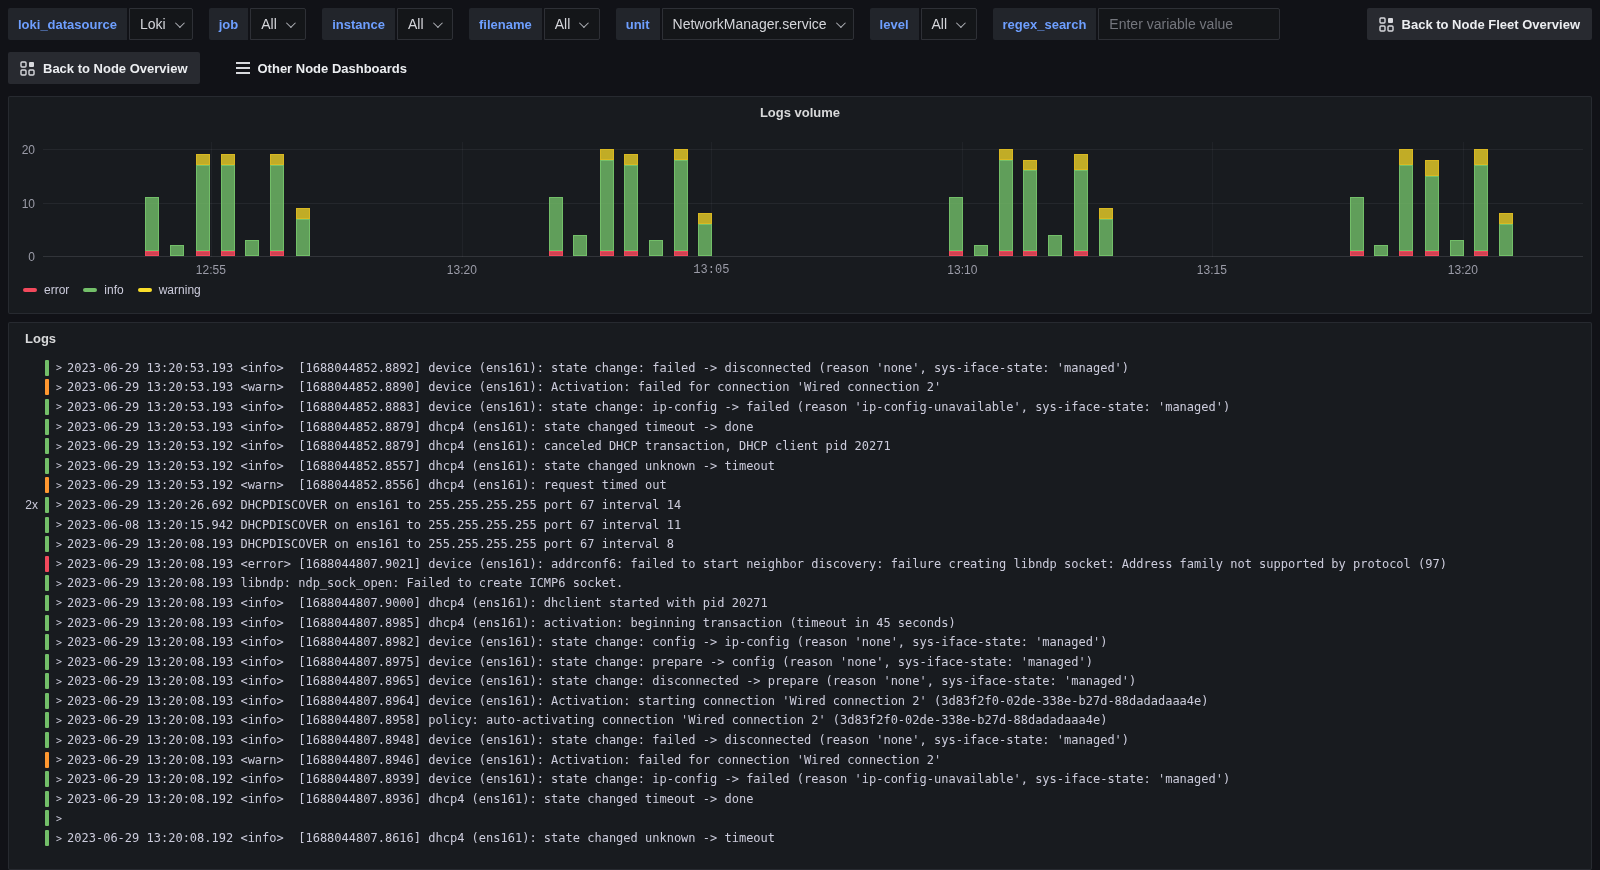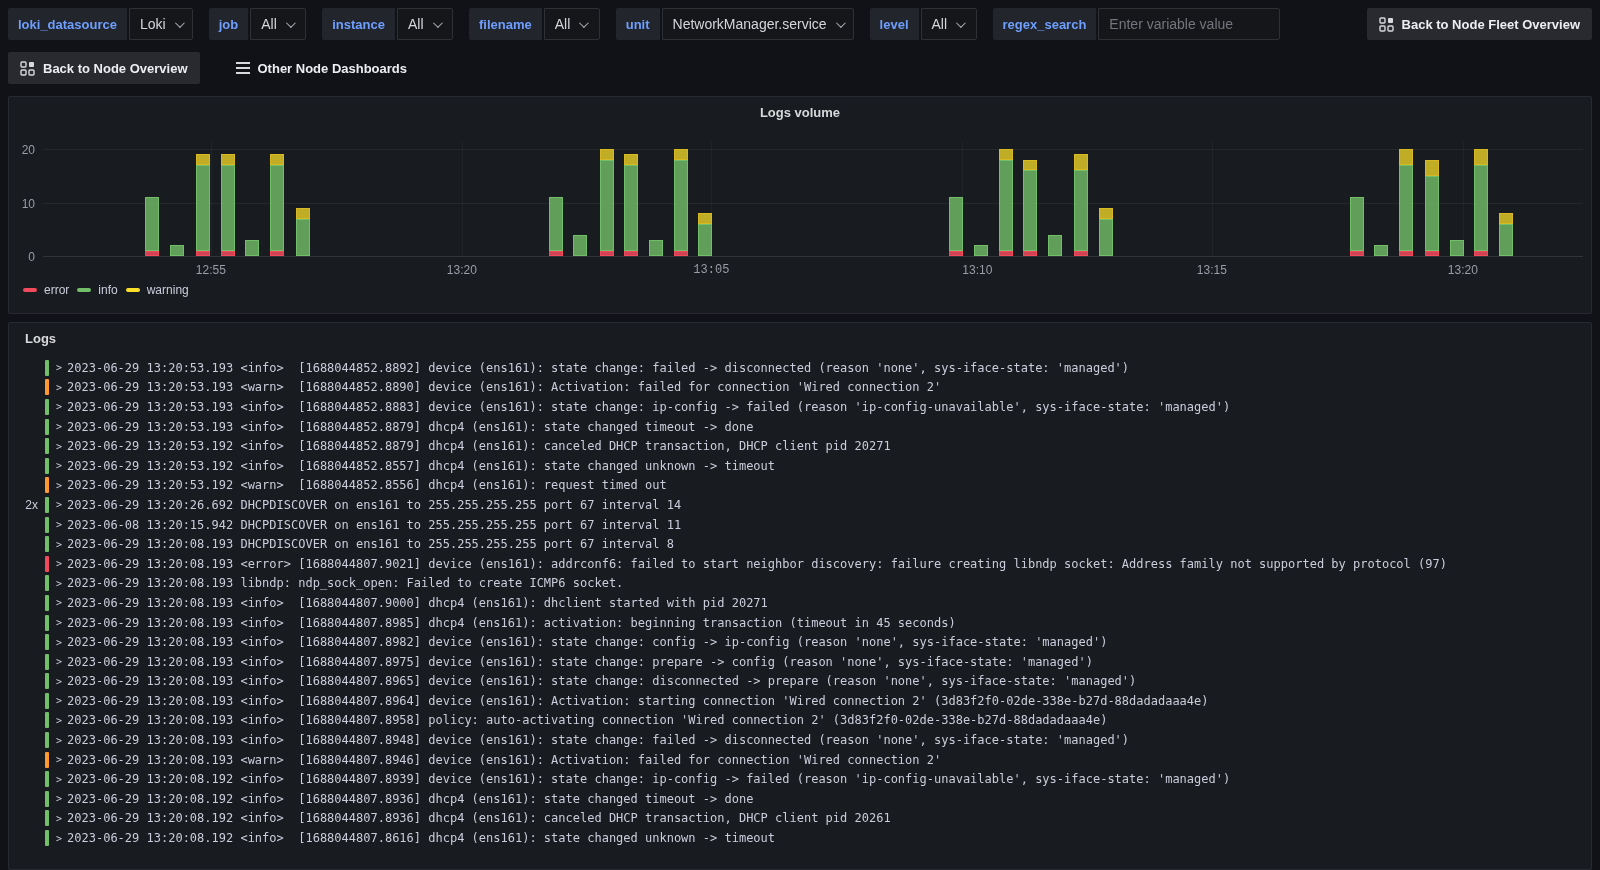--- a/index.html
+++ b/index.html
@@ -46,21 +46,21 @@
   .gl-h { position:absolute; left:0; right:0; height:1px; background:rgba(204,204,220,0.07); }
   .gl-h.zero { background:rgba(204,204,220,0.14); }
   .gl-v { position:absolute; top:0; bottom:0; width:1px; background:rgba(204,204,220,0.05); }
   .bar { position:absolute; bottom:1px; width:14px; display:flex; flex-direction:column-reverse; }
   .seg { width:100%; }
   .seg-error   { background:rgba(242,73,92,0.85);  border:1px solid #f2495c; }
   .seg-info    { background:rgba(115,191,105,0.80); border:1px solid #73bf69; }
   .seg-warning { background:rgba(250,222,42,0.75);  border:1px solid #d9b822; }
   .x-axis { position:relative; margin:6px 8px 0 34px; height:16px; }
   .x-axis .xl { position:absolute; top:0; transform:translateX(-50%); font-size:12px; color:#9b9ca8; }
-  .legend { display:flex; align-items:center; gap:8px; padding:4px 0 0 14px; }
+  .legend { display:flex; align-items:center; gap:14px; padding:4px 0 0 14px; }
   .legend-item { display:flex; align-items:center; gap:7px; cursor:pointer; }
   .legend-swatch { width:14px; height:4px; border-radius:2px; }
   .legend-label { font-size:12px; color:#ccccdc; }
 
   
   .panel-logs { height:548px; overflow:hidden; }
   .log-rows { margin-top:12px; }
   .log-row { display:flex; align-items:center; height:19.6px; cursor:pointer; }
   .dup { width:36px; text-align:right; padding-right:7px; font-size:12px; color:#ccccdc; flex:0 0 auto; }
   .levelbar { width:4px; height:16px; border-radius:1px; margin-right:7px; flex:0 0 auto; }
@@ -296,21 +296,21 @@
           <div class="bar" style="left: calc(95% - 7px);">
             <div class="seg seg-info" style="height: 32.1px;"></div>
             <div class="seg seg-warning" style="height: 10.7px;"></div>
           </div>
         </div>
     </div>
     <div class="x-axis" id="xAxis">
         <div class="xl" style="left: 10.9%;">12:55</div>
         <div class="xl" style="left: 27.2%;">13:20</div>
         <div class="xl" style="left: 43.4%; font-family: Liberation Mono, monospace;">13:05</div>
-        <div class="xl" style="left: 59.7%; margin-left: 15px;">13:10</div>
+        <div class="xl" style="left: 59.7%;">13:10</div>
         <div class="xl" style="left: 75.9%;">13:15</div>
         <div class="xl" style="left: 92.2%;">13:20</div>
       </div>
     <div class="legend" id="legend">
         <div class="legend-item">
           <span class="legend-swatch" style="background: rgb(242, 73, 92);"></span>
           <span class="legend-label">error</span>
         </div>
         <div class="legend-item">
           <span class="legend-swatch" style="background: rgb(115, 191, 105);"></span>
@@ -463,21 +463,20 @@
         <div class="log-row level-info">
           <span class="dup"></span>
           <span class="levelbar"></span>
           <span class="chev">&gt;</span>
           <span class="msg">2023-06-29 13:20:08.192 &lt;info&gt;  [1688044807.8936] dhcp4 (ens161): state changed timeout -&gt; done</span>
         </div>
         <div class="log-row level-info">
           <span class="dup"></span>
           <span class="levelbar"></span>
           <span class="chev">&gt;</span>
-          <span class="msg">2023-06-29 13:20:08.192 &lt;info&gt;  [1688044807.8936] dhcp4 (ens161): canceled DHCP transaction, DHCP client pid 20261</span>
         </div>
         <div class="log-row level-info">
           <span class="dup"></span>
           <span class="levelbar"></span>
           <span class="chev">&gt;</span>
           <span class="msg">2023-06-29 13:20:08.192 &lt;info&gt;  [1688044807.8616] dhcp4 (ens161): state changed unknown -&gt; timeout</span>
         </div>
       </div>
   </section>
 

